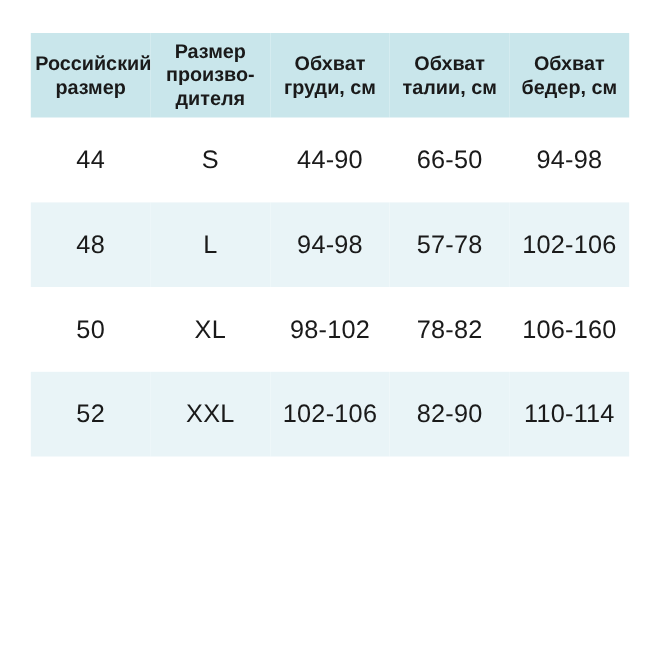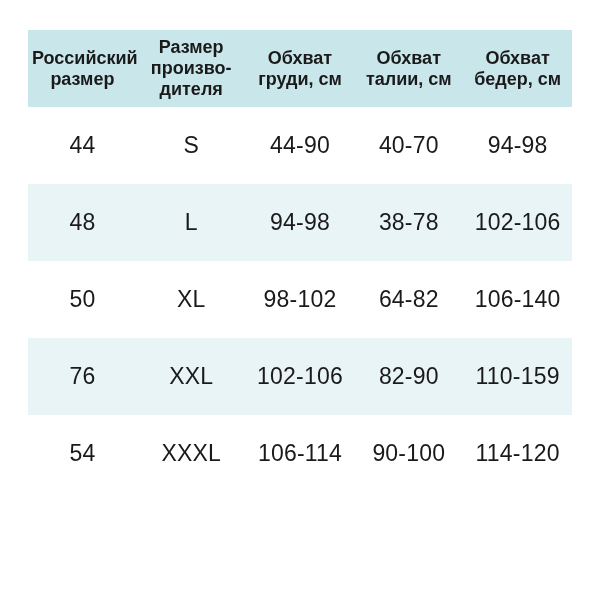--- a/index.html
+++ b/index.html
@@ -77,46 +77,39 @@
 талии, см</th>
           <th>Обхват
 бедер, см</th>
         </tr>
     </thead>
     <tbody>
         <tr>
           <td>44</td>
           <td>S</td>
           <td>44-90</td>
-          <td>40-70</td>
+          <td>66-50</td>
           <td>94-98</td>
         </tr>
         <tr>
           <td>48</td>
           <td>L</td>
           <td>94-98</td>
-          <td>38-78</td>
+          <td>57-78</td>
           <td>102-106</td>
         </tr>
         <tr>
           <td>50</td>
           <td>XL</td>
           <td>98-102</td>
-          <td>64-82</td>
-          <td>106-140</td>
+          <td>78-82</td>
+          <td>106-160</td>
         </tr>
         <tr>
-          <td>76</td>
+          <td>52</td>
           <td>XXL</td>
           <td>102-106</td>
           <td>82-90</td>
-          <td>110-159</td>
-        </tr>
-        <tr>
-          <td>54</td>
-          <td>XXXL</td>
-          <td>106-114</td>
-          <td>90-100</td>
-          <td>114-120</td>
+          <td>110-114</td>
         </tr>
       </tbody>
   </table>
 </div>
 
 </body></html>

